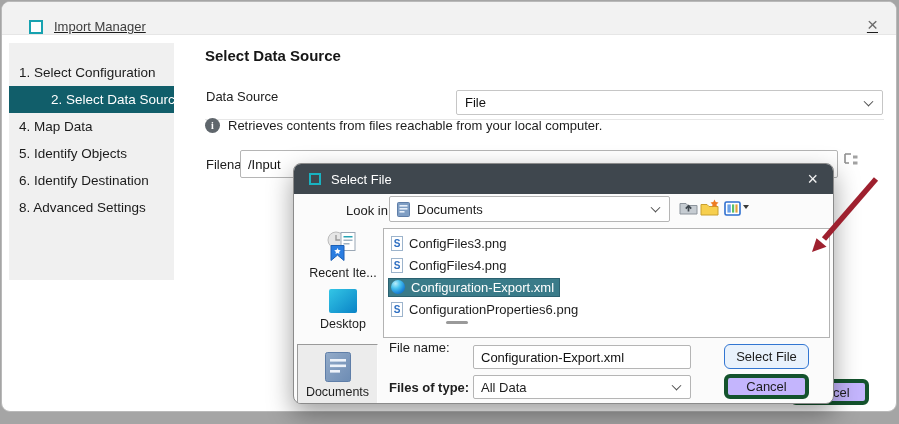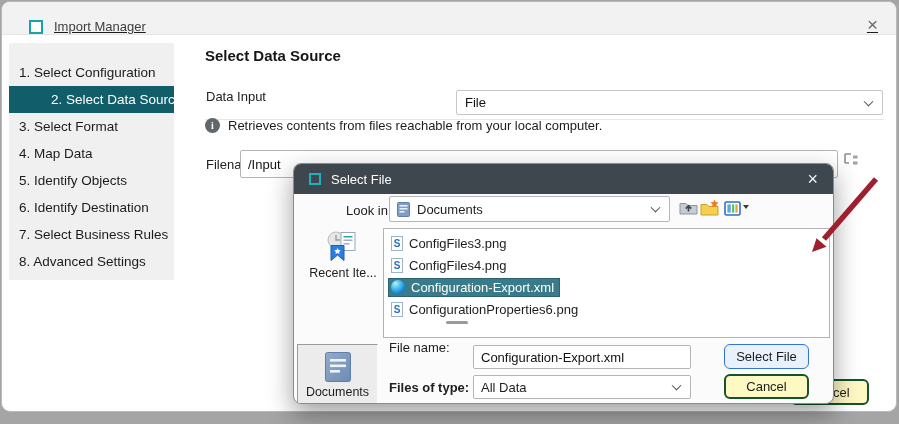--- a/index.html
+++ b/index.html
@@ -29,21 +29,21 @@
   .chev { position:absolute; right:10px; top:50%; width:7px; height:7px; border-right:1.6px solid #4e4e4e;
           border-bottom:1.6px solid #4e4e4e; transform:translateY(-70%) rotate(45deg); }
   .sep { position:absolute; left:203px; width:679px; top:117px; height:1px; background:#e7e7e7; }
   .info-row { position:absolute; left:203px; top:116px; display:flex; align-items:center; gap:8px; }
   .info-icon { width:15px; height:15px; border-radius:50%; background:#5f666c; color:#fff; font-weight:bold;
                font-size:10px; display:flex; align-items:center; justify-content:center; font-family:"Liberation Serif",serif; }
   .text-input { position:absolute; background:#fff; border:1px solid #b5b5b5; border-radius:2px;
                 font-family:"Liberation Sans",sans-serif; font-size:13px; color:#111; padding:0 7px; }
   .tree-icon { position:absolute; left:840px; top:149px; }
   .btn { position:absolute; display:flex; align-items:center; justify-content:center; font-size:13px;
-         color:#1c1c1c; background:#fef9c3; border:2px solid #14532d; border-radius:6px; }
+         color:#1c1c1c; background:#c4b5fd; border:4px solid #14532d; border-radius:6px; }
   .parent-cancel { left:788px; top:377px; width:79px; height:26px; }
 
   
   .dialog { position:absolute; left:293px; top:163px; width:541px; height:241px; background:#fbfbfb;
             border:1px solid #8b8b8b; border-radius:8px; overflow:hidden; z-index:5;
             box-shadow:0 10px 26px rgba(0,0,0,.38); }
   .dlg-titlebar { position:absolute; left:0; top:0; right:0; height:30px; background:#3f474e;
                   display:flex; align-items:center; padding:0 12px 0 15px; }
   .dlg-icon { width:12px; height:12px; border:2px solid #19b2c1; margin-right:10px; }
   .dlg-title { color:#fff; font-size:13px; }
@@ -80,31 +80,29 @@
 <div class="window">
   <div class="titlebar">
     <span class="app-icon"></span>
     <span class="win-title">Import Manager</span>
     <span class="win-close">×</span>
   </div>
 
   <div class="sidebar">
     <div class="step">1. Select Configuration</div>
     <div class="step active">2. Select Data Source</div>
-    <div class="step">3. Select Format</div>
     <div class="step">4. Map Data</div>
     <div class="step">5. Identify Objects</div>
     <div class="step">6. Identify Destination</div>
-    <div class="step">7. Select Business Rules</div>
     <div class="step">8. Advanced Settings</div>
   </div>
 
   <div class="main-heading">Select Data Source</div>
 
-  <div class="lbl" style="left:204px; top:87px;">Data Input</div>
+  <div class="lbl" style="left:204px; top:87px;">Data Source</div>
   <div class="select-box" style="left:454px; top:88px; width:427px; height:25px;text-align:right;">
     <span>File</span>
     <span class="chev"></span>
   </div>
 
   <div class="sep"></div>
 
   <div class="info-row">
     <span class="info-icon">i</span>
     <span>Retrieves contents from files reachable from your local computer.</span>
@@ -172,20 +170,32 @@
       <rect x="15" y="2.5" width="14" height="18" fill="#fff" stroke="#9aa7b5"></rect>
       <rect x="17.5" y="6" width="9" height="1.5" fill="#27a3b4"></rect>
       <rect x="17.5" y="9.5" width="9" height="1.5" fill="#9fb2c2"></rect>
       <rect x="17.5" y="13" width="6" height="1.5" fill="#9fb2c2"></rect>
       <path d="M5 15.5 h13 v15 l-6.5-5.4 -6.5 5.4 z" fill="#2a7de1" stroke="#1c5fb4"></path>
       <path d="M11.5 18 l1 2 2.2 .3 -1.6 1.6 .4 2.2 -2-1 -2 1 .4-2.2 -1.6-1.6 2.2-.3 z" fill="#fff"></path>
     </svg>
     <span>Recent Ite...</span>
   </div>
 
+  <div class="shortcut" style="left:13px; top:124px; width:72px;">
+    <svg width="30" height="26" viewBox="0 0 30 26">
+      <defs>
+          <linearGradient id="tealg" x1="0" y1="0" x2="1" y2="1">
+        <stop offset="0" stop-color="#33c6e6"></stop>
+            <stop offset="1" stop-color="#0a83c6"></stop>
+      </linearGradient>
+        </defs>
+      <rect x="1" y="1" width="28" height="24" rx="2" fill="url(#tealg)"></rect>
+    </svg>
+    <span>Desktop</span>
+  </div>
 
   <div class="shortcut-sel">
     <svg width="26" height="30" viewBox="0 0 26 30">
       <defs>
           <linearGradient id="docg" x1="0" y1="0" x2="1" y2="1">
         <stop offset="0" stop-color="#93abc9"></stop>
             <stop offset="1" stop-color="#6d8cb4"></stop>
       </linearGradient>
         </defs>
       <rect x="0.5" y="0.5" width="25" height="29" rx="2" fill="url(#docg)" stroke="#5f7ea8"></rect>

